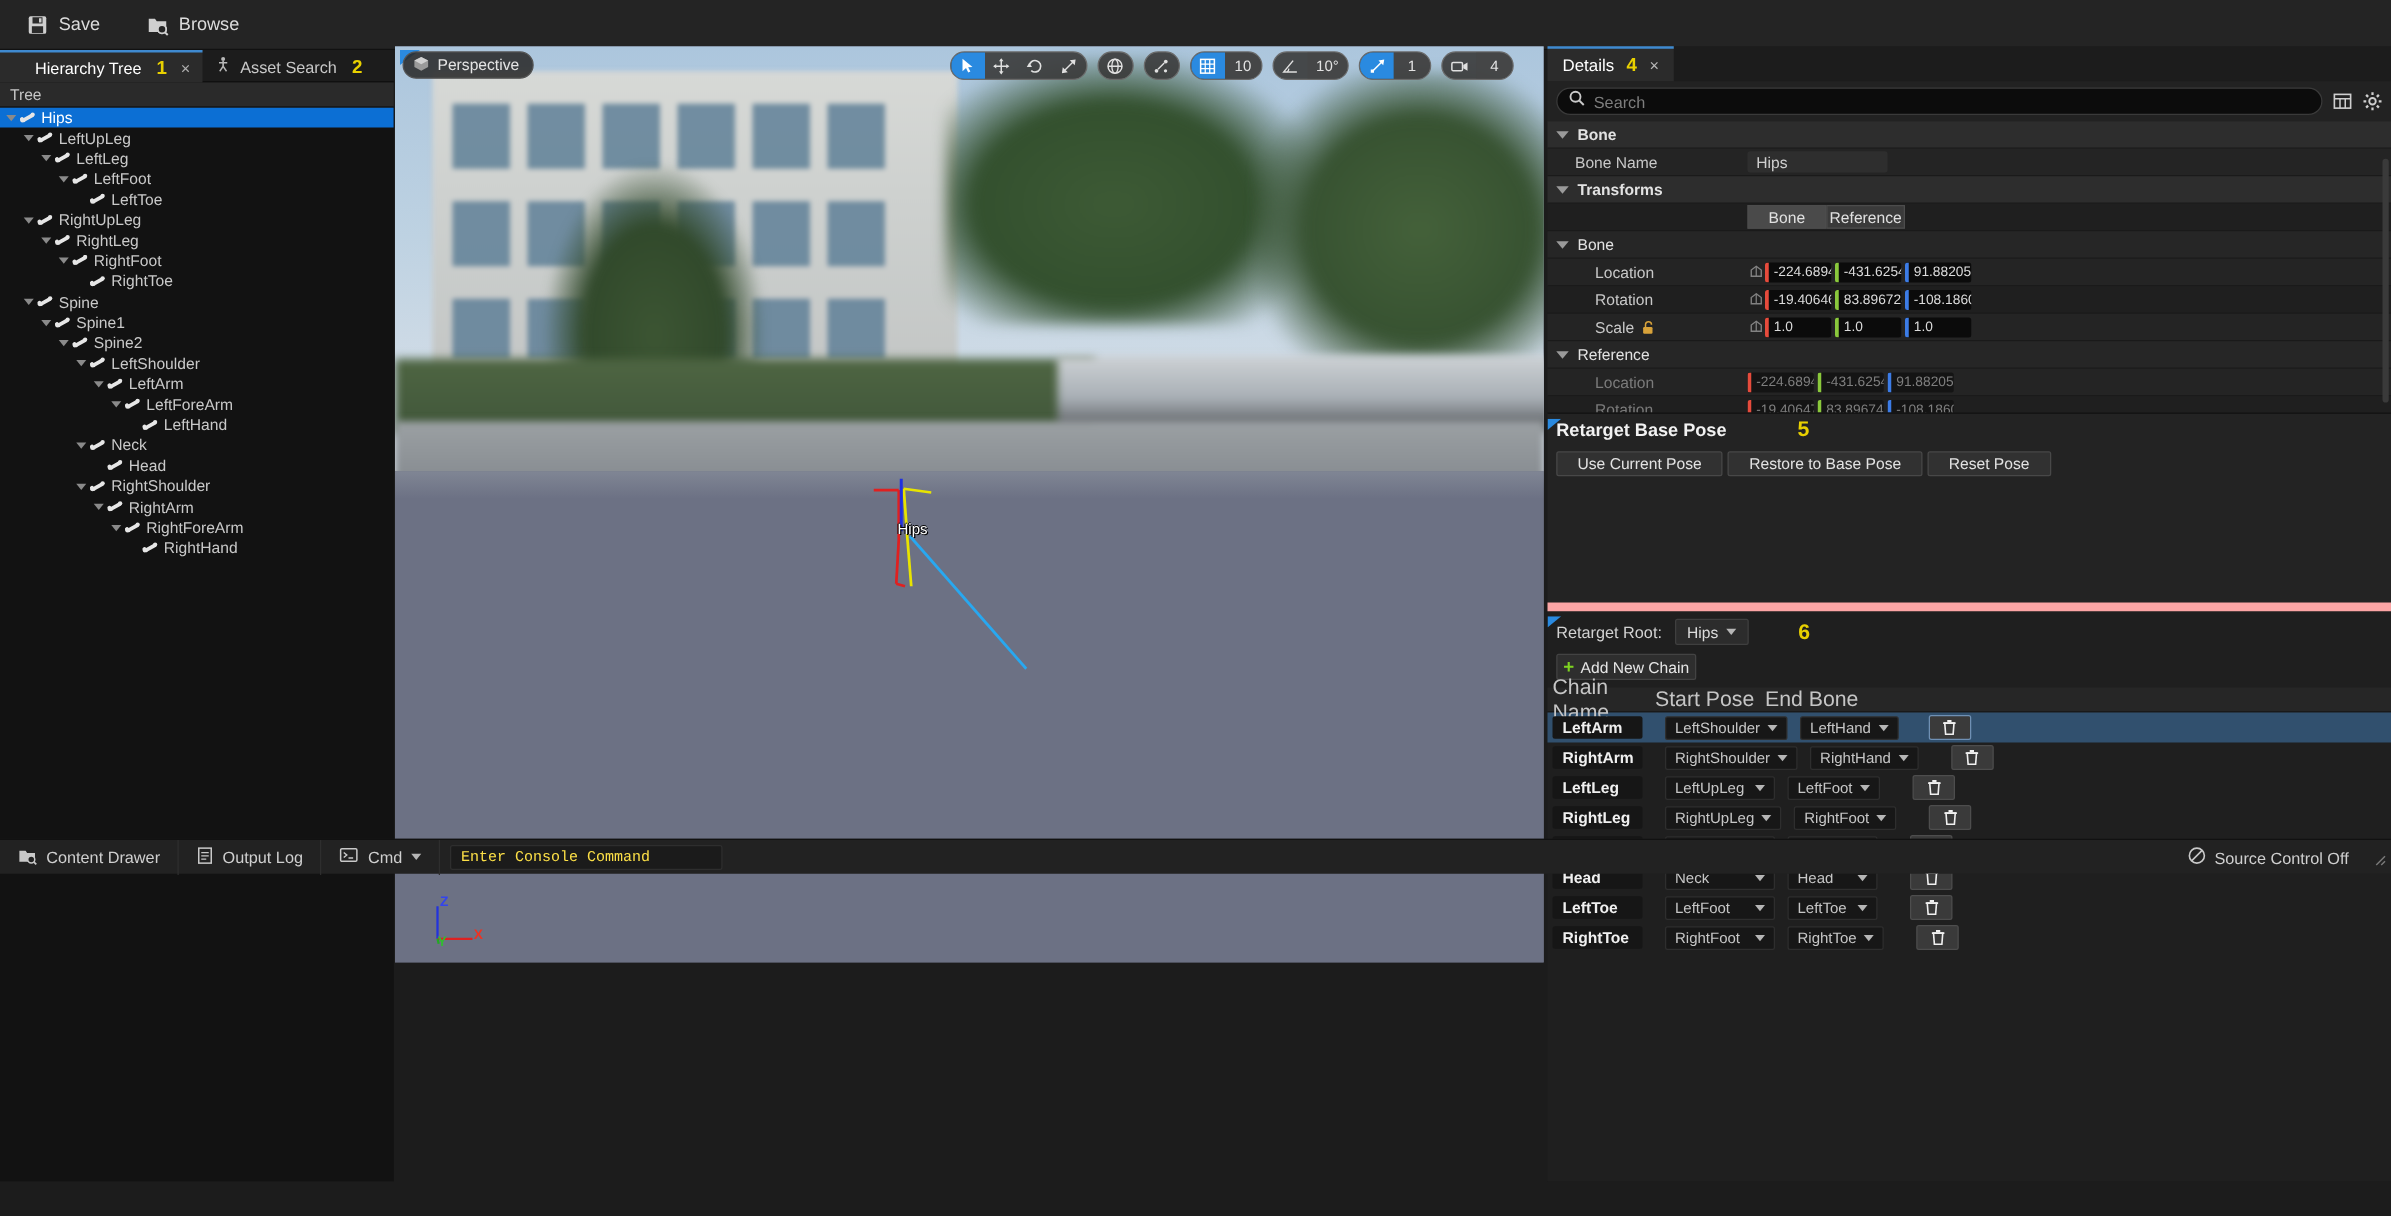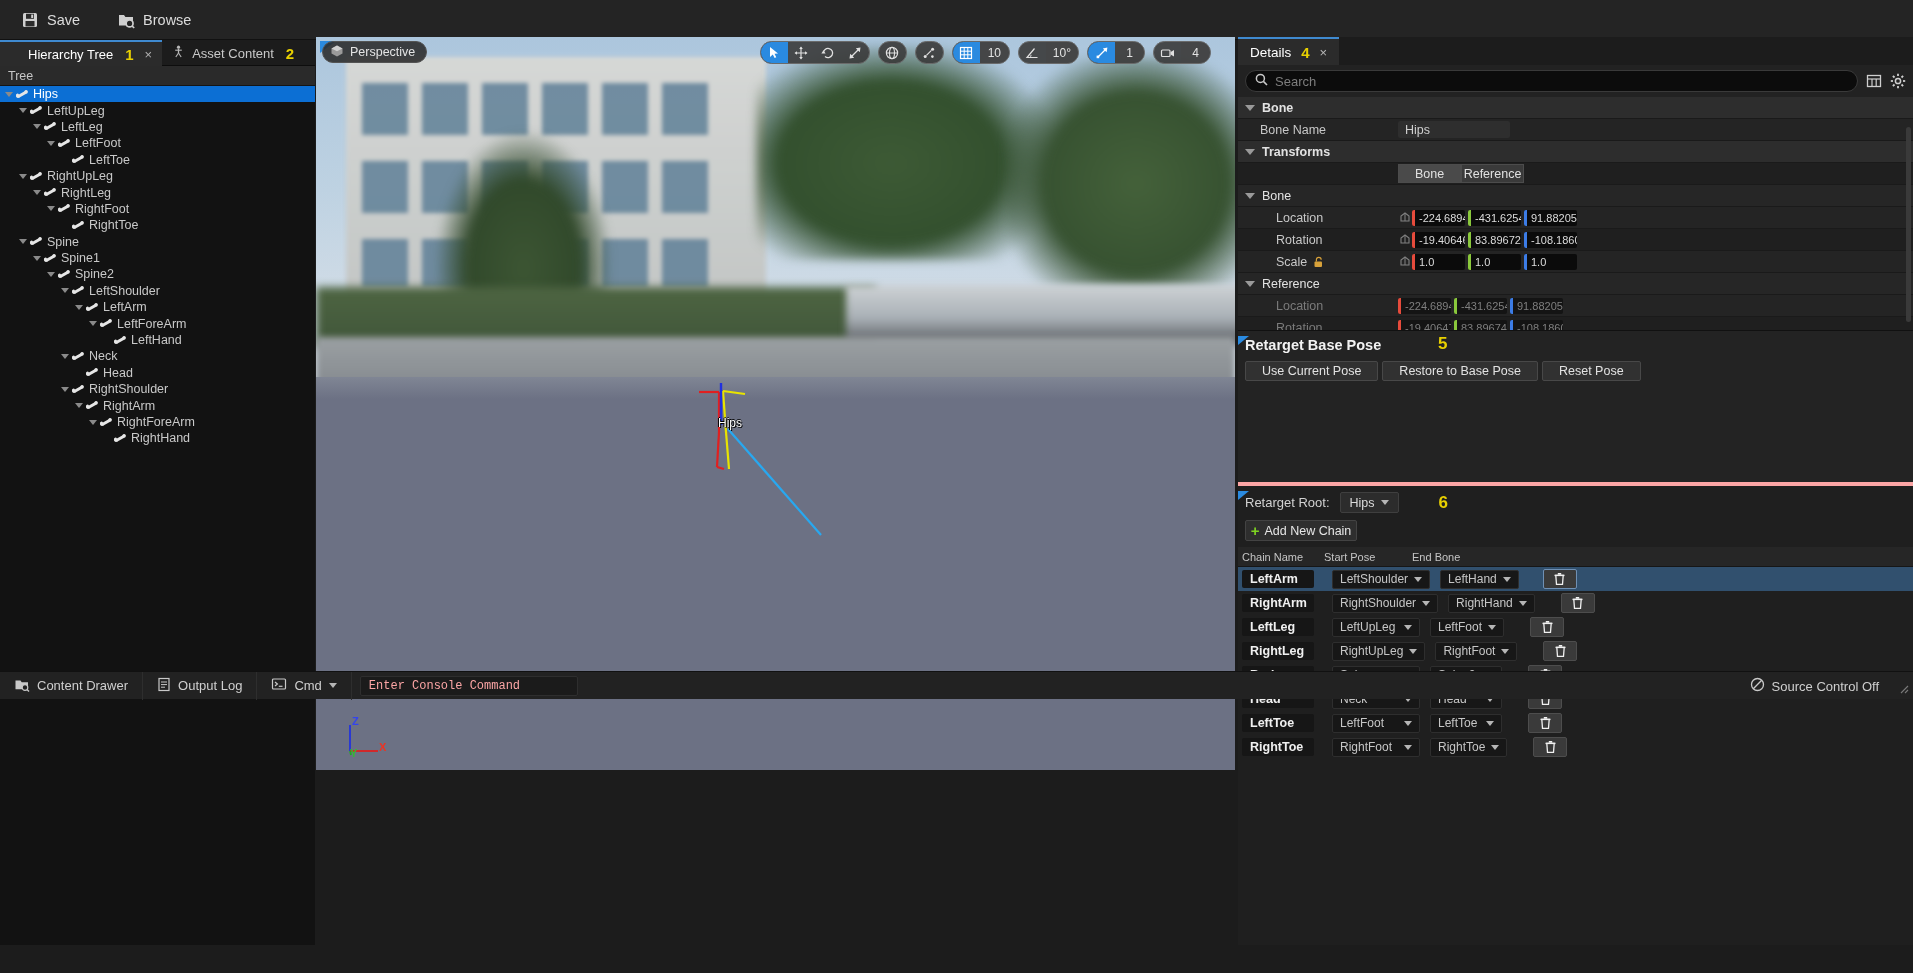--- a/index.html
+++ b/index.html
@@ -200,42 +200,42 @@
   .rbp-num { position:absolute; left: 200px; top: 3px; color:#e8d000; font-weight:bold; font-size: 17px; }
   .rbp-btns { position: absolute; left: 7px; top: 30px; display:flex; gap: 4px; }
   .rbp-btn {
     height: 20px; display:flex; align-items:center; justify-content:center; padding: 0 16px;
     font-size: 12.5px; color: #e2e2e2; background: #313131; border: 1px solid #484848; border-radius: 2px;
     cursor: pointer;
   }
 
   .chain-panel {
     position: absolute; left: 0; top: 445px; width: 675px; height: 463px;
-    background: #1f1f1f; border-top: 4px solid #fca5a5;
+    background: #1f1f1f; border-top: 7px solid #fca5a5;
   }
   .chain-corner { position:absolute; left:0; top:0; width:11px; height:9px; }
   .rr-row { display:flex; align-items:center; gap: 10px; padding: 6px 0 0 7px; }
   .rr-label { font-size: 13px; color: #d2d2d2; }
   .drop {
     display:flex; align-items:center; justify-content:center; gap: 6px;
     height: 21px; padding: 0 9px; background: #2c2c2c; border: 1px solid #3f3f3f;
     border-radius: 2px; font-size: 12.5px; color: #dcdcdc; cursor:pointer;
   }
   .chev { width:0;height:0;border-left:4px solid transparent;border-right:4px solid transparent;border-top:5px solid #b6b6b6; }
   .chain-num { color:#e8d000; font-weight:bold; font-size:17px; margin-left: 30px; }
   .add-chain {
     margin: 7px 0 0 7px; height: 21px; width: 112px;
     display:flex; align-items:center; justify-content:center; gap: 5px;
     background: #2e2e2e; border: 1px solid #434343; border-radius: 2px;
     font-size: 12.5px; color: #e6e6e6; cursor:pointer;
   }
   .plus { color: #7ed321; font-size: 15px; font-weight: bold; line-height: 1; }
   .chain-head {
     display:flex; height: 20px; margin-top: 6px; background: #262626; border-bottom: 1px solid #161616;
-    align-items:center; font-size: 11px; color: #c5c5c5;
+    align-items:center; font-size: 17px; color: #c5c5c5;
   }
   .ch-c1 { width: 86px; padding-left: 4px; }
   .ch-c2 { width: 88px; }
   .ch-c3 { width: 88px; }
   .ch-c4 { flex: 1; }
   .chain-row {
     display:flex; align-items:center; height: 24px; padding-left: 4px; gap: 2px;
   }
   .chain-row.sel { background: #31506e; }
   .cn-field {
@@ -269,21 +269,21 @@
     background: #222; display: flex; align-items: center; border-top: 1px solid #111;
   }
   .sb-item {
     display:flex; align-items:center; gap: 7px; padding: 0 14px; height: 28px;
     font-size: 13px; color: #cfcfcf; cursor: pointer; border-right: 1px solid #2e2e2e;
   }
   .cmd-input {
     margin-left: 8px; width: 218px; height: 20px;
     background: #1b1b1b; border: 1px solid #2e2e2e; border-radius: 2px;
     display:flex; align-items:center; padding-left: 8px;
-    font-family: "Liberation Mono", monospace; font-size: 12px; color: #fca5a5;
+    font-family: "Liberation Mono", monospace; font-size: 12px; color: #fde047;
   }
   .sb-right { position:absolute; right: 0; top: 0; height: 28px; display:flex; align-items:center; }
   .resize-grip { width: 12px; height: 12px; margin: 0 4px 0 4px; }
   .hips-label {
     position:absolute; font-size: 12px; color: #ffffff;
     text-shadow: 1px 1px 0 #000, -1px 0 0 #000, 0 -1px 0 #000;
   }
 </style>
 </head>
 <body>
@@ -331,21 +331,21 @@
       <div class="tab">
         <span>
           <svg width="13" height="13" viewBox="0 0 13 13">
               <circle cx="6.5" cy="2.2" r="1.6" fill="#b9b9b9"></circle>
               <line x1="6.5" y1="3.8" x2="6.5" y2="8" stroke="#b9b9b9" stroke-width="1.3"></line>
               <line x1="3.2" y1="5.2" x2="9.8" y2="5.2" stroke="#b9b9b9" stroke-width="1.1"></line>
               <line x1="6.5" y1="8" x2="3.8" y2="12" stroke="#b9b9b9" stroke-width="1.1"></line>
               <line x1="6.5" y1="8" x2="9.2" y2="12" stroke="#b9b9b9" stroke-width="1.1"></line>
             </svg>
         </span>
-        <span>Asset Content</span>
+        <span>Asset Search</span>
         <span class="num">2</span>
       </div>
     </div>
     <div class="tree-header">
       <span>Tree</span>
     </div>
     <div class="tree-body" id="tree-body">
         <div class="trow selected">
           <span style="display: inline-block; flex: 0 0 4px; height: 1px;"></span>
           <span class="tw-arrow has"></span>

